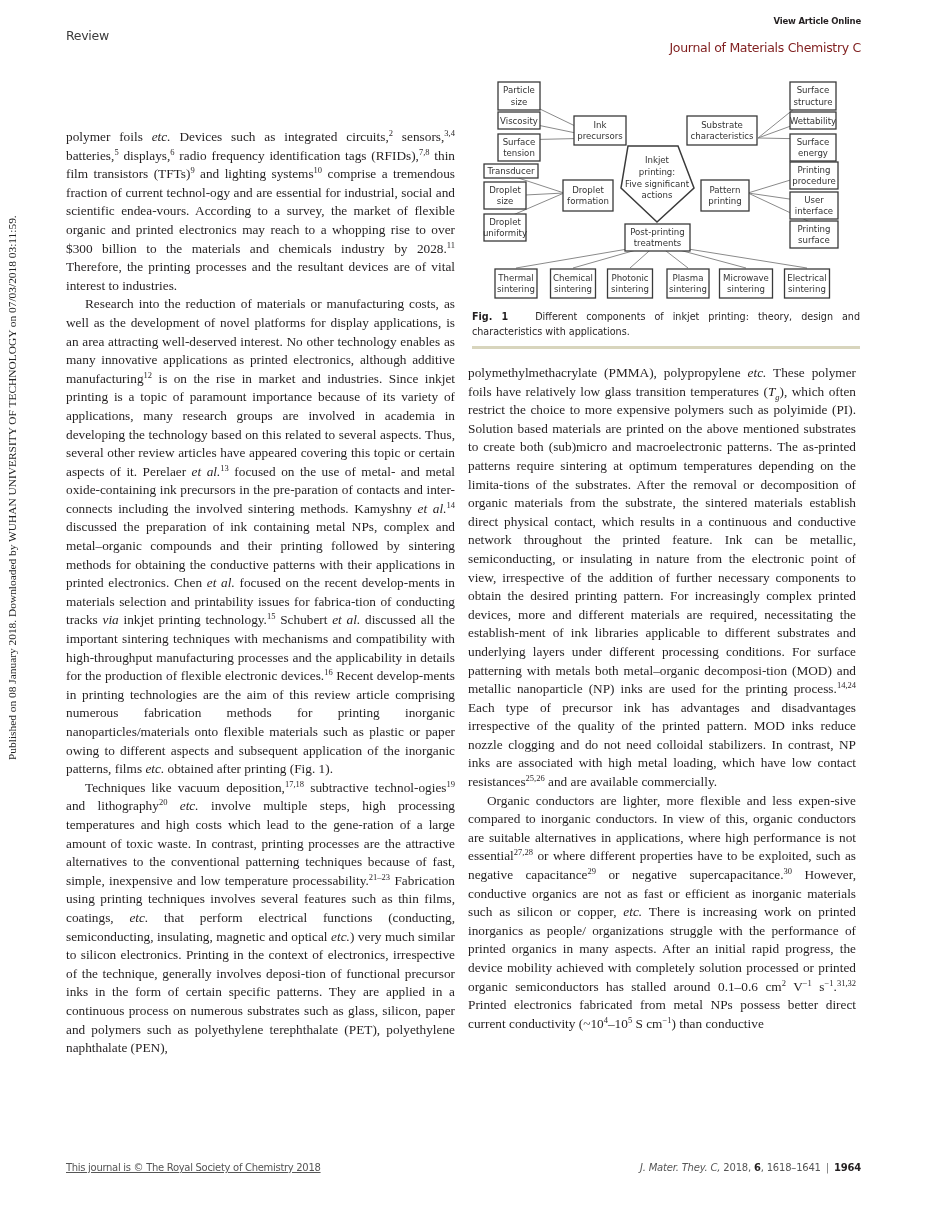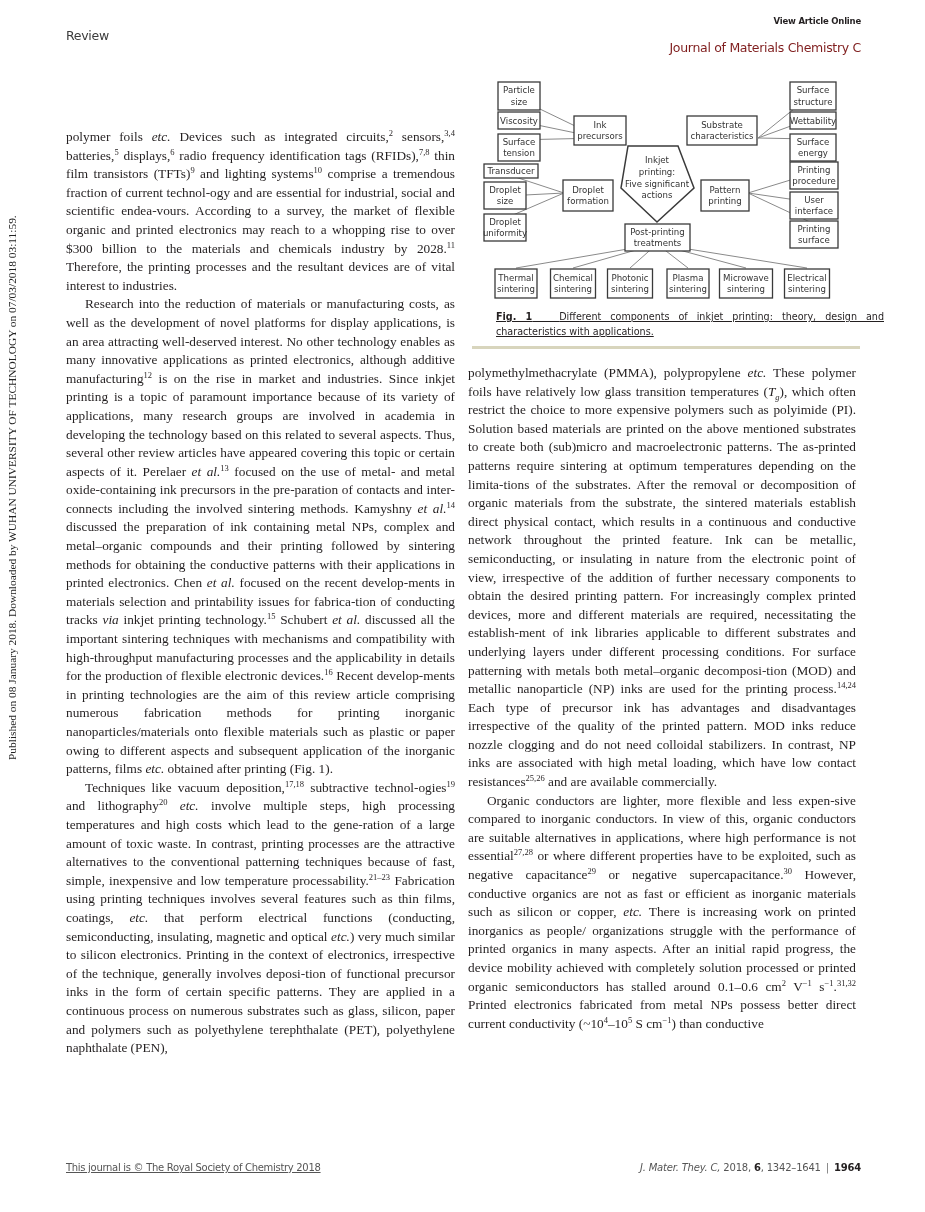--- a/index.html
+++ b/index.html
@@ -10,21 +10,21 @@
   .sidebar { position:absolute; left:6px; top:760px; transform-origin:0 0; transform:rotate(-90deg); white-space:nowrap; font:11.4px "Liberation Serif", serif; color:#222; }
   .col { position:absolute; font:13.3px/18.6px "Liberation Serif", serif; text-align:justify; hyphens:manual; color:#231f20; }
   .col p { margin:0; }
   .col p.indent { text-indent:19px; }
   .col sup { font-size:8.5px; line-height:0; vertical-align:5px; }
   .col sub { font-size:8.5px; line-height:0; }
   #left-col { left:66px; top:80px; width:389px;margin-top:48px; }
   #right-col { left:468px; top:364px; width:388px; }
   .figure { position:absolute; left:472px; top:76px; width:388px; height:270px; }
   .figure svg { position:absolute; left:0; top:0; }
-  .fig-caption { position:absolute; left:496px; top:309px; width:388px; font:9.6px/15px "DejaVu Sans", sans-serif; color:#231f20; text-align:justify;text-decoration:underline; }
+  .fig-caption { position:absolute; left:472px; top:309px; width:388px; font:9.6px/15px "DejaVu Sans", sans-serif; color:#231f20; text-align:justify; }
   .fig-caption b { font-weight:bold; }
   .fig-rule { position:absolute; left:472px; top:346px; width:388px; height:3px; background:#d8d5bd; }
   .footer-left { position:absolute; left:66px; top:1162px; font:10px "DejaVu Sans", sans-serif; color:#555; letter-spacing:-0.3px;text-decoration:underline; }
   .footer-right { position:absolute; right:64px; top:1162px; font:10px "DejaVu Sans", sans-serif; color:#555; letter-spacing:-0.2px; }
   .footer-right i { font-style:italic; }
   .footer-right b { color:#231f20; }
   .footer-right .sep { margin:0 5px; color:#777; }
   .box text { font-family:"DejaVu Sans", sans-serif; font-size:8.6px; fill:#333; text-anchor:middle; }
 </style>
 </head>
@@ -185,13 +185,13 @@
 </div>
 <div class="fig-caption"><b>Fig. 1</b>&nbsp;&nbsp; <span>Different components of inkjet printing: theory, design and characteristics with applications.</span></div>
 <div class="fig-rule"></div>
 
 <div class="col" id="right-col">
   <p>polymethylmethacrylate (PMMA), polypropylene <i>etc.</i> These polymer foils have relatively low glass transition temperatures (<i>T</i><sub><i>g</i></sub>), which often restrict the choice to more expensive polymers such as polyimide (PI). Solution based materials are printed on the above mentioned substrates to create both (sub)micro and macroelectronic patterns. The as-printed patterns require sintering at optimum temperatures depending on the limita-tions of the substrates. After the removal or decomposition of organic materials from the substrate, the sintered materials establish direct physical contact, which results in a continuous and conductive network throughout the printed feature. Ink can be metallic, semiconducting, or insulating in nature from the electronic point of view, irrespective of the addition of further necessary components to obtain the desired printing pattern. For increasingly complex printed devices, more and different materials are required, necessitating the establish-ment of ink libraries applicable to different substrates and underlying layers under different processing conditions. For surface patterning with metals both metal–organic decomposi-tion (MOD) and metallic nanoparticle (NP) inks are used for the printing process.<sup>14,24</sup> Each type of precursor ink has advantages and disadvantages irrespective of the quality of the printed pattern. MOD inks reduce nozzle clogging and do not need colloidal stabilizers. In contrast, NP inks are associated with high metal loading, which have low contact resistances<sup>25,26</sup> and are available commercially.</p>
   <p class="indent">Organic conductors are lighter, more flexible and less expen-sive compared to inorganic conductors. In view of this, organic conductors are suitable alternatives in applications, where high performance is not essential<sup>27,28</sup> or where different properties have to be exploited, such as negative capacitance<sup>29</sup> or negative supercapacitance.<sup>30</sup> However, conductive organics are not as fast or efficient as inorganic materials such as silicon or copper, <i>etc.</i> There is increasing work on printed inorganics as people/ organizations struggle with the performance of printed organics in many aspects. After an initial rapid progress, the device mobility achieved with completely solution processed or printed organic semiconductors has stalled around 0.1–0.6 cm<sup>2</sup> V<sup>−1</sup> s<sup>−1</sup>.<sup>31,32</sup> Printed electronics fabricated from metal NPs possess better direct current conductivity (~10<sup>4</sup>–10<sup>5</sup> S cm<sup>−1</sup>) than conductive</p>
 </div>
 
 <div class="footer-left">This journal is © The Royal Society of Chemistry 2018</div>
-<div class="footer-right"><i>J. Mater. They. C,</i> <span>2018,</span> <b>6</b><span>, 1342–1641</span><span class="sep">|</span><b>1964</b></div>
+<div class="footer-right"><i>J. Mater. They. C,</i> <span>2018,</span> <b>6</b><span>, 1618–1641</span><span class="sep">|</span><b>1964</b></div>
 
 </body></html>

